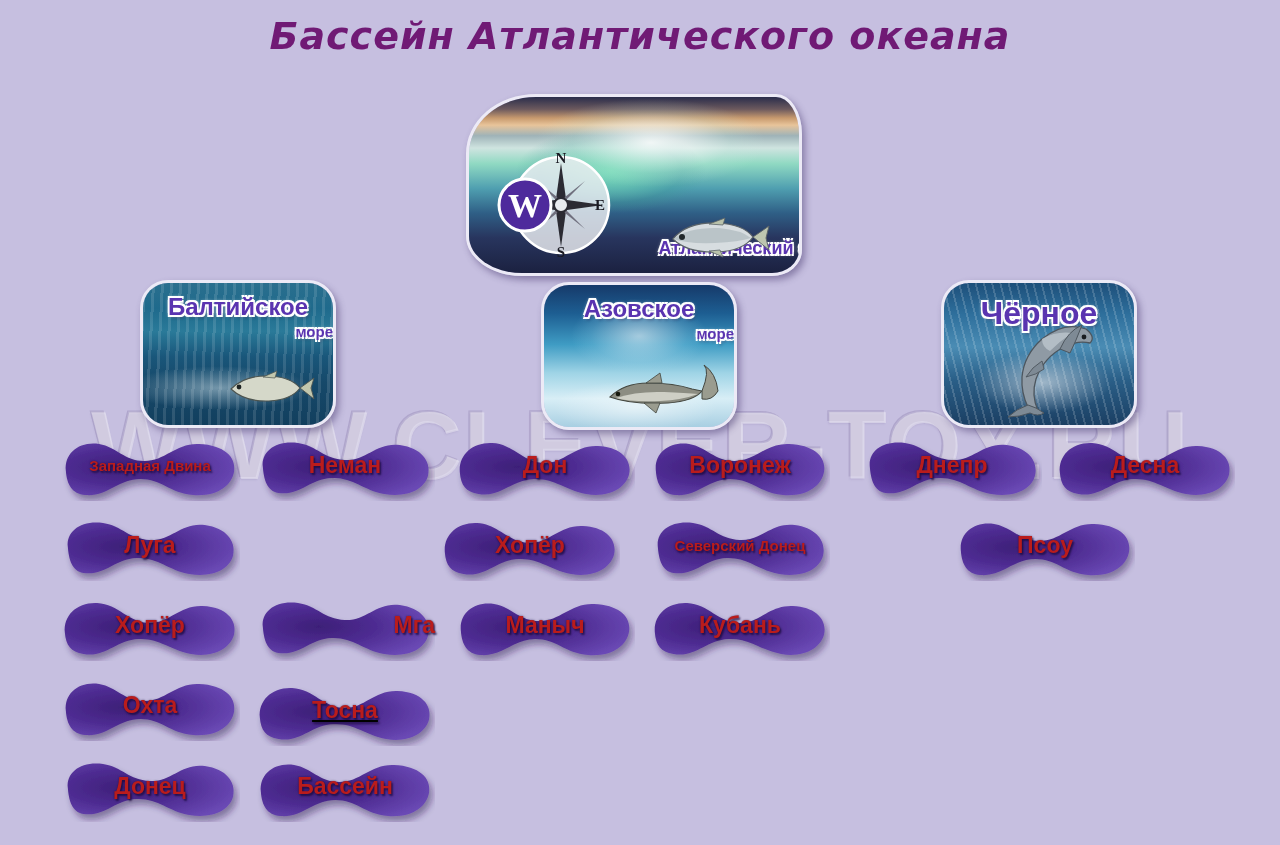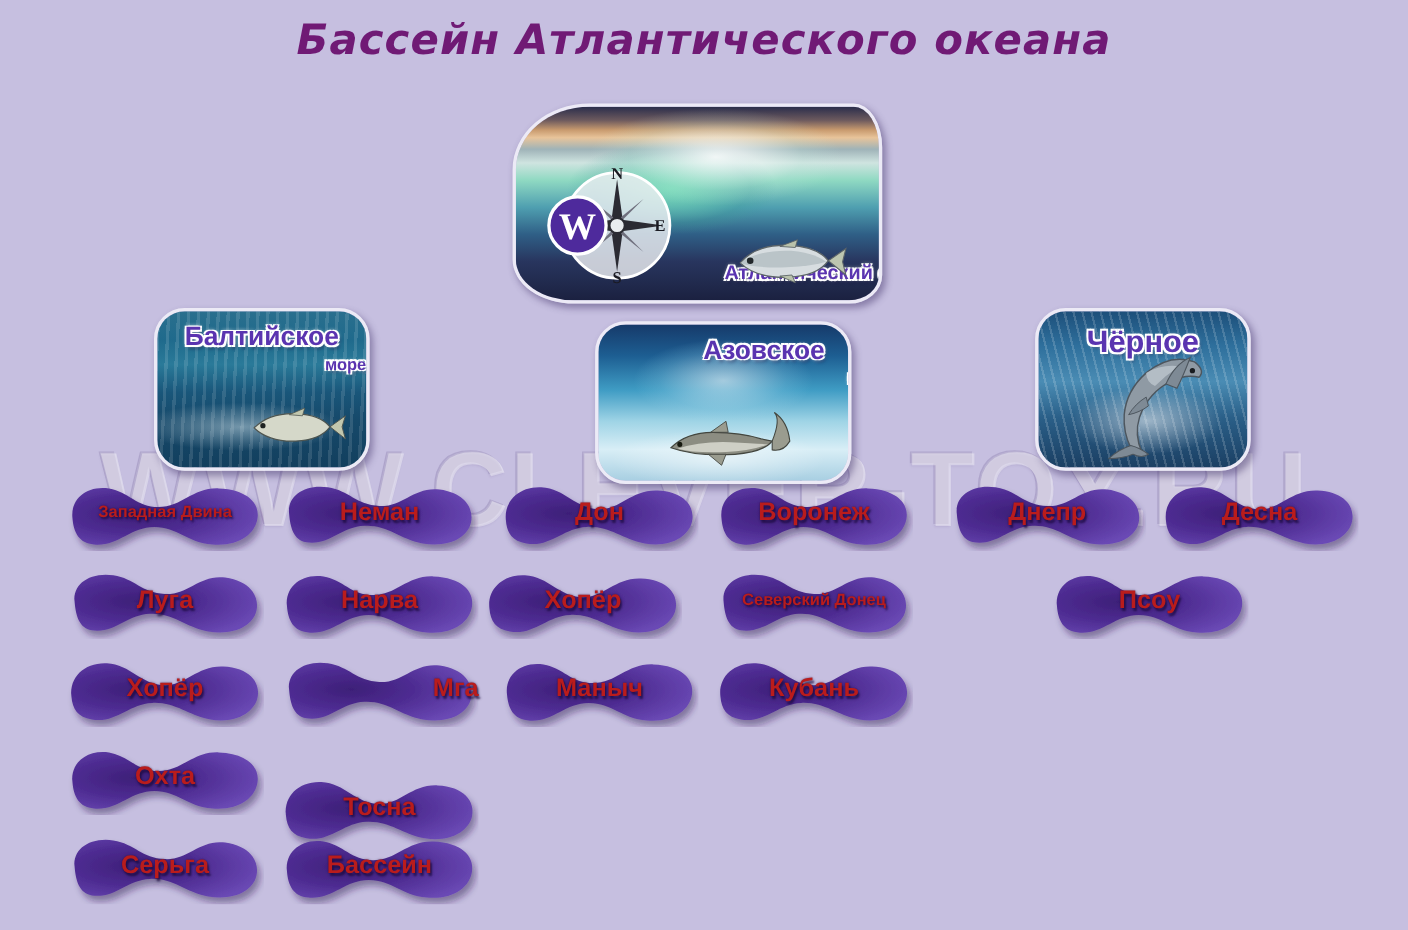--- a/index.html
+++ b/index.html
@@ -95,21 +95,21 @@
     text-align: center;
     padding-left: 120px;
   }
 
   
   .sea-card {
     width: 190px; height: 142px;
     border-radius: 28px;
   }
   #card-baltic { left: 140px; top: 280px; }
-  #card-azov   { left: 541px; top: 292px; padding-left: 37px; }
+  #card-azov   { left: 541px; top: 282px; }
   #card-black  { left: 941px; top: 280px; }
 
   #card-baltic .photo {
     background:
       radial-gradient(ellipse 70% 22% at 40% 74%, rgba(230,245,250,.45) 0%, rgba(0,0,0,0) 70%),
       repeating-linear-gradient(93deg, rgba(255,255,255,.12) 0 3px, rgba(0,0,0,0) 3px 9px),
       linear-gradient(180deg, #2a6f8e 0%, #1f6a8c 18%, #2a7a99 34%, #19567a 52%, #16496a 70%, #123f5e 100%);
   }
   #card-azov .photo {
     background:
@@ -124,21 +124,21 @@
       linear-gradient(180deg, #1d4f7a 0%, #2e6f9c 22%, #4a8cb4 45%, #2a5f88 68%, #1b3f63 100%);
   }
 
   .sea-card .label-main {
     top: 10px; font-size: 24px;
   }
   .sea-card .label-sub {
     top: 40px; font-size: 15px; text-align: right;
   }
   
-  #card-black .label-main { top: 12px; font-size: 28px; padding-right: 56px; }
+  #card-black .label-main { top: 12px; font-size: 32px; padding-right: 56px; }
   #card-black .label-sub  { top: 20px; font-size: 15px; padding-left: 118px; }
 
   
   .creature { position: absolute; z-index: 2; }
 
   
   #rivers { position: absolute; inset: 0; z-index: 6; }
   .river {
     position: absolute;
     display: flex; align-items: center; justify-content: center;
@@ -347,36 +347,20 @@
             <stop offset="100%" stop-color="#6b4ab6"></stop>
           </radialGradient>
           <filter id="rf6" x="-25%" y="-25%" width="160%" height="170%">
             <feDropShadow dx="3" dy="5" stdDeviation="3" flood-color="#2a1a50" flood-opacity="0.45"></feDropShadow>
           </filter>
         </defs>
         <path d="M8,30 C6,14 22,3 44,6 C64,9 70,22 92,23 C114,24 124,5 148,8 C170,11 180,24 177,38 C174,52 156,61 132,57 C110,53 100,40 78,41 C56,42 46,59 24,56 C12,54 9,42 8,30 Z" fill="url(#rg6)" filter="url(#rf6)"></path>
       </svg>
       <span class="rname big">Луга</span>
     </div>
-    <div class="river" style="left: 255px; top: 517px; width: 180px; height: 64px;">
-      <svg viewBox="0 0 184 64" preserveAspectRatio="none">
-        <defs>
-          <radialGradient id="rg7" cx="34%" cy="46%" r="72%">
-            <stop offset="0%" stop-color="#3d1f78"></stop>
-            <stop offset="48%" stop-color="#4e2c92"></stop>
-            <stop offset="100%" stop-color="#6b4ab6"></stop>
-          </radialGradient>
-          <filter id="rf7" x="-25%" y="-25%" width="160%" height="170%">
-            <feDropShadow dx="3" dy="5" stdDeviation="3" flood-color="#2a1a50" flood-opacity="0.45"></feDropShadow>
-          </filter>
-        </defs>
-        <path d="M6,34 C4,16 20,4 40,7 C58,10 66,24 86,24 C108,24 118,6 142,7 C168,8 180,20 178,34 C176,49 160,60 136,58 C112,56 104,42 82,42 C60,42 48,60 26,58 C12,57 7,47 6,34 Z" fill="url(#rg7)" filter="url(#rf7)"></path>
-      </svg>
-      <span class="rname big">Нарва</span>
-    </div>
     <div class="river" style="left: 440px; top: 517px; width: 180px; height: 64px;">
       <svg viewBox="0 0 184 64" preserveAspectRatio="none">
         <defs>
           <radialGradient id="rg8" cx="34%" cy="46%" r="72%">
             <stop offset="0%" stop-color="#3d1f78"></stop>
             <stop offset="48%" stop-color="#4e2c92"></stop>
             <stop offset="100%" stop-color="#6b4ab6"></stop>
           </radialGradient>
           <filter id="rf8" x="-25%" y="-25%" width="160%" height="170%">
             <feDropShadow dx="3" dy="5" stdDeviation="3" flood-color="#2a1a50" flood-opacity="0.45"></feDropShadow>
@@ -491,21 +475,21 @@
             <stop offset="100%" stop-color="#6b4ab6"></stop>
           </radialGradient>
           <filter id="rf15" x="-25%" y="-25%" width="160%" height="170%">
             <feDropShadow dx="3" dy="5" stdDeviation="3" flood-color="#2a1a50" flood-opacity="0.45"></feDropShadow>
           </filter>
         </defs>
         <path d="M6,34 C4,16 20,4 40,7 C58,10 66,24 86,24 C108,24 118,6 142,7 C168,8 180,20 178,34 C176,49 160,60 136,58 C112,56 104,42 82,42 C60,42 48,60 26,58 C12,57 7,47 6,34 Z" fill="url(#rg15)" filter="url(#rf15)"></path>
       </svg>
       <span class="rname big">Охта</span>
     </div>
-    <div class="river" style="left: 255px; top: 705px; width: 180px; height: 64px;">
+    <div class="river" style="left: 255px; top: 682px; width: 180px; height: 64px; text-decoration: underline;">
       <svg viewBox="0 0 184 64" preserveAspectRatio="none">
         <defs>
           <radialGradient id="rg16" cx="34%" cy="46%" r="72%">
             <stop offset="0%" stop-color="#3d1f78"></stop>
             <stop offset="48%" stop-color="#4e2c92"></stop>
             <stop offset="100%" stop-color="#6b4ab6"></stop>
           </radialGradient>
           <filter id="rf16" x="-25%" y="-25%" width="160%" height="170%">
             <feDropShadow dx="3" dy="5" stdDeviation="3" flood-color="#2a1a50" flood-opacity="0.45"></feDropShadow>
           </filter>
@@ -521,21 +505,21 @@
             <stop offset="0%" stop-color="#3d1f78"></stop>
             <stop offset="48%" stop-color="#4e2c92"></stop>
             <stop offset="100%" stop-color="#6b4ab6"></stop>
           </radialGradient>
           <filter id="rf17" x="-25%" y="-25%" width="160%" height="170%">
             <feDropShadow dx="3" dy="5" stdDeviation="3" flood-color="#2a1a50" flood-opacity="0.45"></feDropShadow>
           </filter>
         </defs>
         <path d="M8,30 C6,14 22,3 44,6 C64,9 70,22 92,23 C114,24 124,5 148,8 C170,11 180,24 177,38 C174,52 156,61 132,57 C110,53 100,40 78,41 C56,42 46,59 24,56 C12,54 9,42 8,30 Z" fill="url(#rg17)" filter="url(#rf17)"></path>
       </svg>
-      <span class="rname big">Серьга</span>
+      <span class="rname big">Донец</span>
     </div>
     <div class="river" style="left: 255px; top: 758px; width: 180px; height: 64px;">
       <svg viewBox="0 0 184 64" preserveAspectRatio="none">
         <defs>
           <radialGradient id="rg18" cx="34%" cy="46%" r="72%">
             <stop offset="0%" stop-color="#3d1f78"></stop>
             <stop offset="48%" stop-color="#4e2c92"></stop>
             <stop offset="100%" stop-color="#6b4ab6"></stop>
           </radialGradient>
           <filter id="rf18" x="-25%" y="-25%" width="160%" height="170%">

